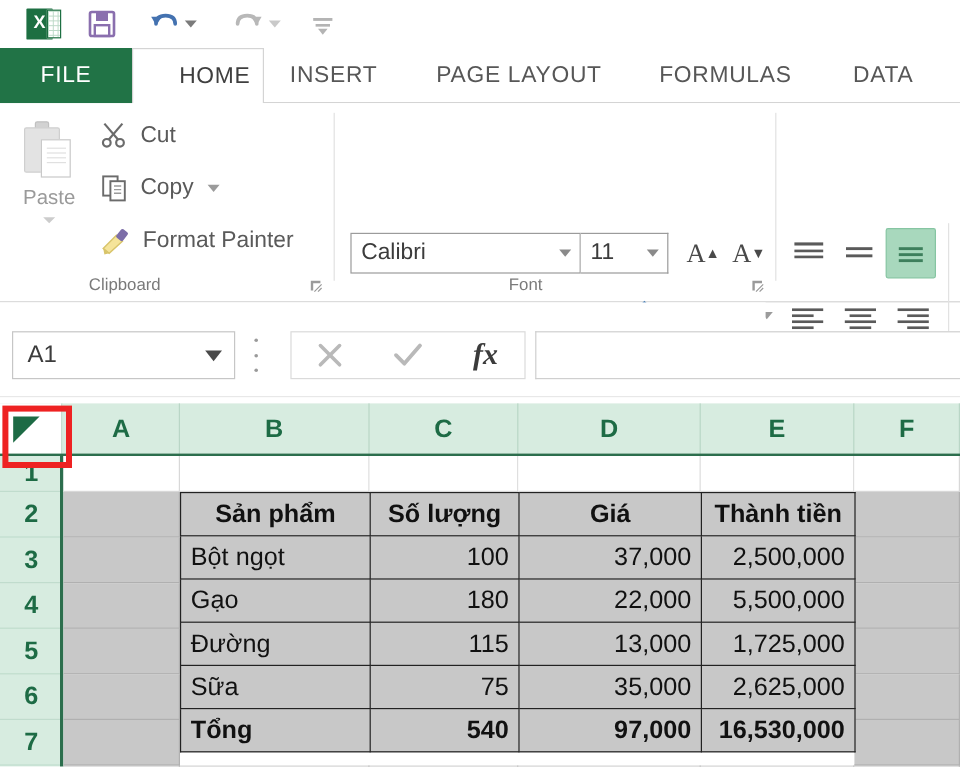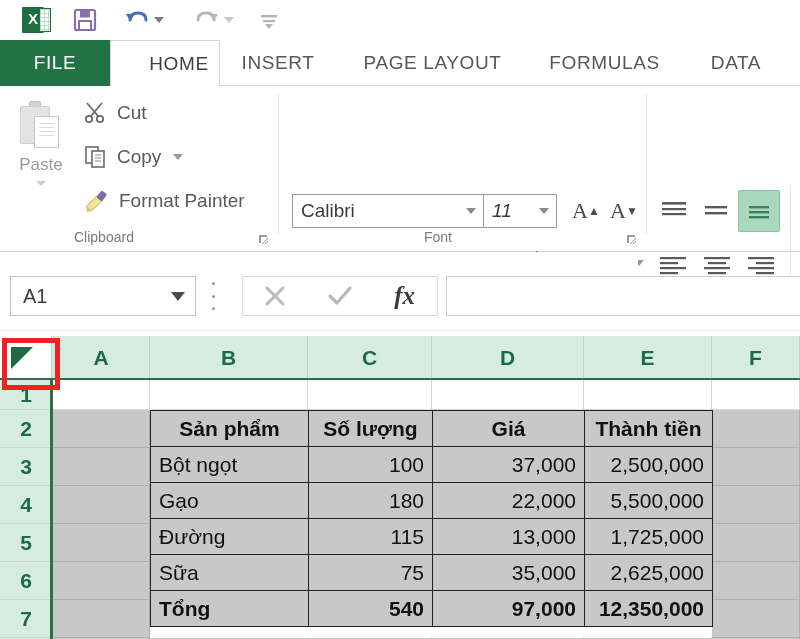--- a/index.html
+++ b/index.html
@@ -95,21 +95,21 @@
   .font-name-box {
     position: absolute; left: 292px; top: 108px; width: 192px; height: 34px;
     border: 1px solid #9b9b9b; background: #fff; display: flex; align-items: center;
   }
   .font-name-box .val { font-size: 19px; color: #3c3c3c; margin-left: 8px; }
   .font-name-box .dd { margin-left: auto; margin-right: 7px; width: 0; height: 0; border-left: 5px solid transparent; border-right: 5px solid transparent; border-top: 6px solid #8a8a8a; }
   .font-size-box {
     position: absolute; left: 484px; top: 108px; width: 73px; height: 34px;
     border: 1px solid #9b9b9b; border-left: none; background: #fff; display: flex; align-items: center;
   }
-  .font-size-box .val { font-size: 19px; color: #3c3c3c; margin-left: 8px; font-style: italic; }
+  .font-size-box .val { font-size: 19px; color: #3c3c3c; margin-left: 8px; }
   .font-size-box .dd { margin-left: auto; margin-right: 7px; width: 0; height: 0; border-left: 5px solid transparent; border-right: 5px solid transparent; border-top: 6px solid #8a8a8a; }
   .grow-font { position: absolute; left: 570px; top: 108px; width: 32px; height: 34px; }
   .shrink-font { position: absolute; left: 608px; top: 108px; width: 32px; height: 34px; }
   .af-A { font-size: 22px; color: #4a4a4a; font-family: "Liberation Serif", serif; }
   .af-mark { font-size: 12px; color: #4a4a4a; vertical-align: super; }
 
   .fmt-btn { position: absolute; top: 163px; height: 34px; display: flex; align-items: center; justify-content: center; }
   .fmt-bold   { left: 292px; width: 30px; font: bold 22px "Liberation Serif", serif; color: #3c3c3c; }
   .fmt-italic { left: 330px; width: 26px; font: italic 22px "Liberation Serif", serif; color: #3c3c3c; }
   .fmt-under  { left: 364px; width: 28px; font: 22px "Liberation Serif", serif; color: #3c3c3c; text-decoration: underline; }
@@ -543,21 +543,21 @@
           <tr>
             <td class="txt">Sữa</td>
             <td class="num">75</td>
             <td class="num">35,000</td>
             <td class="num">2,625,000</td>
           </tr>
           <tr>
             <td class="txt tot">Tổng</td>
             <td class="num tot">540</td>
             <td class="num tot">97,000</td>
-            <td class="num tot">12,350,000</td>
+            <td class="num tot">16,530,000</td>
           </tr>
         </tbody>
       </table>
     </div>
 
     <div class="selectall-highlight"></div>
   </div>
 
 </div>
 

